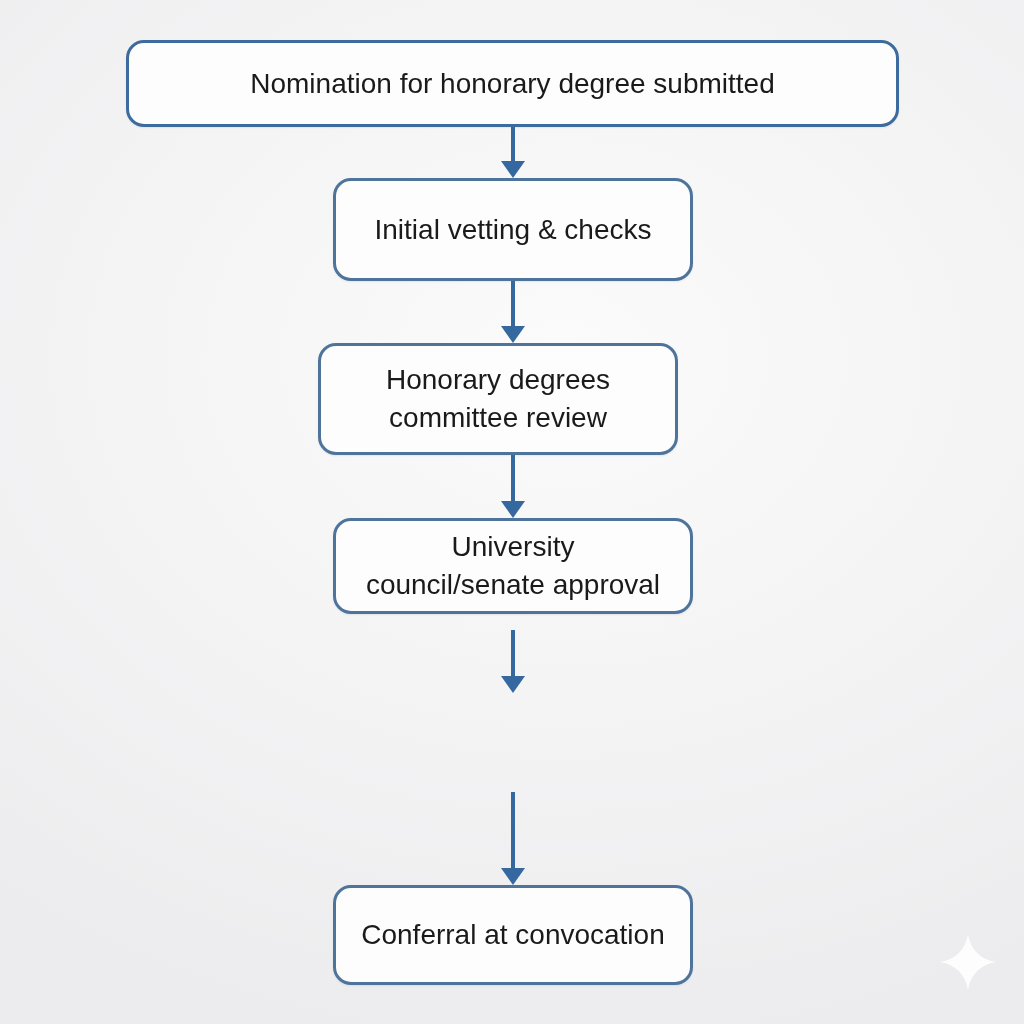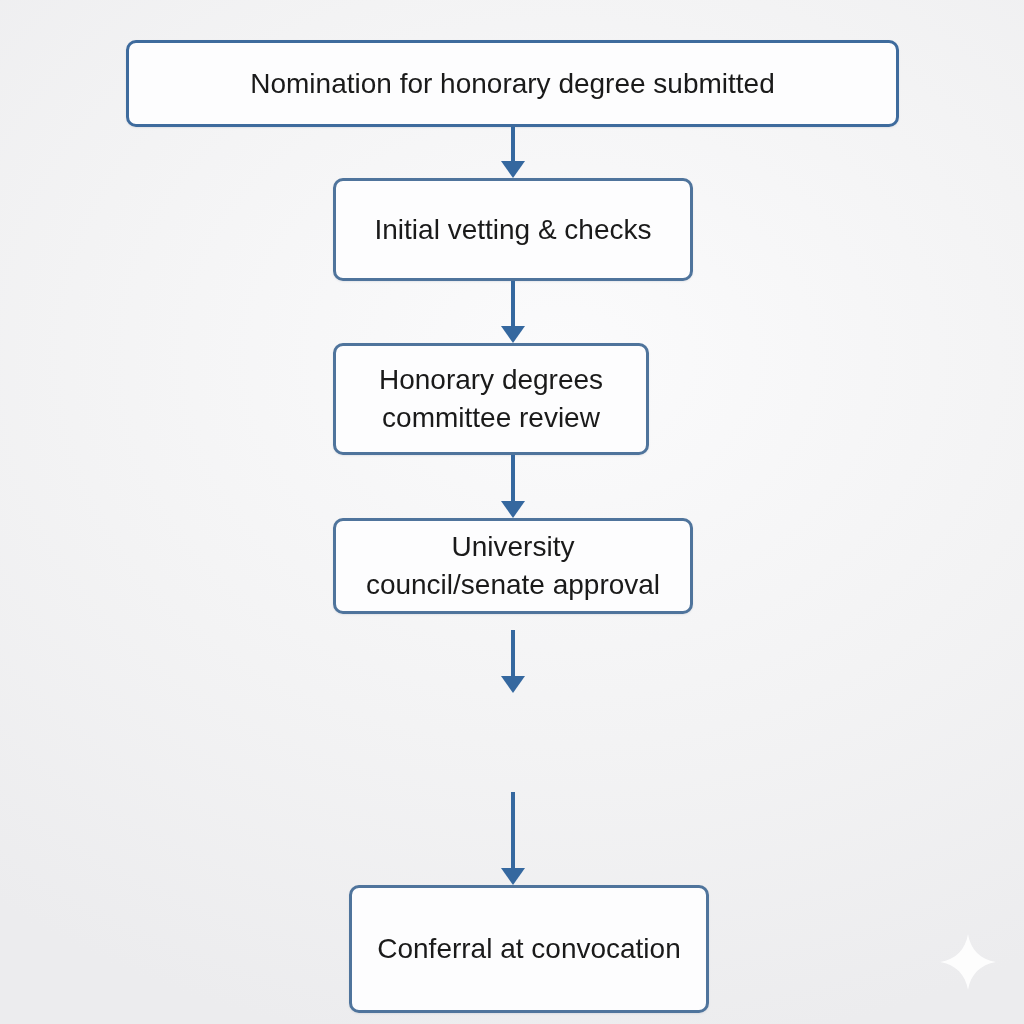--- a/index.html
+++ b/index.html
@@ -12,21 +12,21 @@
     height: 1024px;
     background: radial-gradient(ellipse 900px 700px at 55% 35%, #fbfbfc 0%, #f3f3f4 55%, #ececee 100%);
     font-family: "Liberation Sans", sans-serif;
     overflow: hidden;
   }
   .flow-node {
     position: absolute;
     box-sizing: border-box;
     background: #fdfdfe;
     border: 3px solid #4f749c;
-    border-radius: 10px;
+    border-radius: 18px;
     display: flex;
     align-items: center;
     justify-content: center;
     text-align: center;
     color: #1a1a1a;
     font-size: 28px;
     line-height: 1.35;
     padding: 8px 24px;
     box-shadow: 0 1px 2px rgba(60,80,110,0.10);
   }
@@ -77,21 +77,21 @@
 
   <div class="flow-node" style="left:333px; top:178px; width:360px; height:103px;">
     <span>Initial vetting &amp; checks</span>
   </div>
 
   <div class="arrow" style="left:501px; top:281px; height:62px;">
     <div class="line"></div>
     <div class="head"></div>
   </div>
 
-  <div class="flow-node" style="left:333px; top:343px; width:316px; height:112px;">
+  <div class="flow-node" style="left:318px; top:343px; width:360px; height:112px;">
     <span>Honorary degrees committee review</span>
   </div>
 
   <div class="arrow" style="left:501px; top:455px; height:63px;">
     <div class="line"></div>
     <div class="head"></div>
   </div>
 
   <div class="flow-node" style="left:333px; top:518px; width:360px; height:96px;">
     <span>University council/senate approval</span>
@@ -101,21 +101,21 @@
     <div class="line"></div>
     <div class="head"></div>
   </div>
 
 
   <div class="arrow" style="left:501px; top:792px; height:93px;">
     <div class="line"></div>
     <div class="head"></div>
   </div>
 
-  <div class="flow-node" style="left:333px; top:885px; width:360px; height:128px;margin-left:16px;">
+  <div class="flow-node" style="left:333px; top:885px; width:360px; height:100px;">
     <span>Conferral at convocation</span>
   </div>
 
   <svg class="sparkle" viewBox="0 0 56 56">
     <path d="M28 2 C30.5 16.5 39.5 25.5 54 28 C39.5 30.5 30.5 39.5 28 54 C25.5 39.5 16.5 30.5 2 28 C16.5 25.5 25.5 16.5 28 2 Z" fill="#ffffff"></path>
   </svg>
 
 </div>
 
 </body></html>

